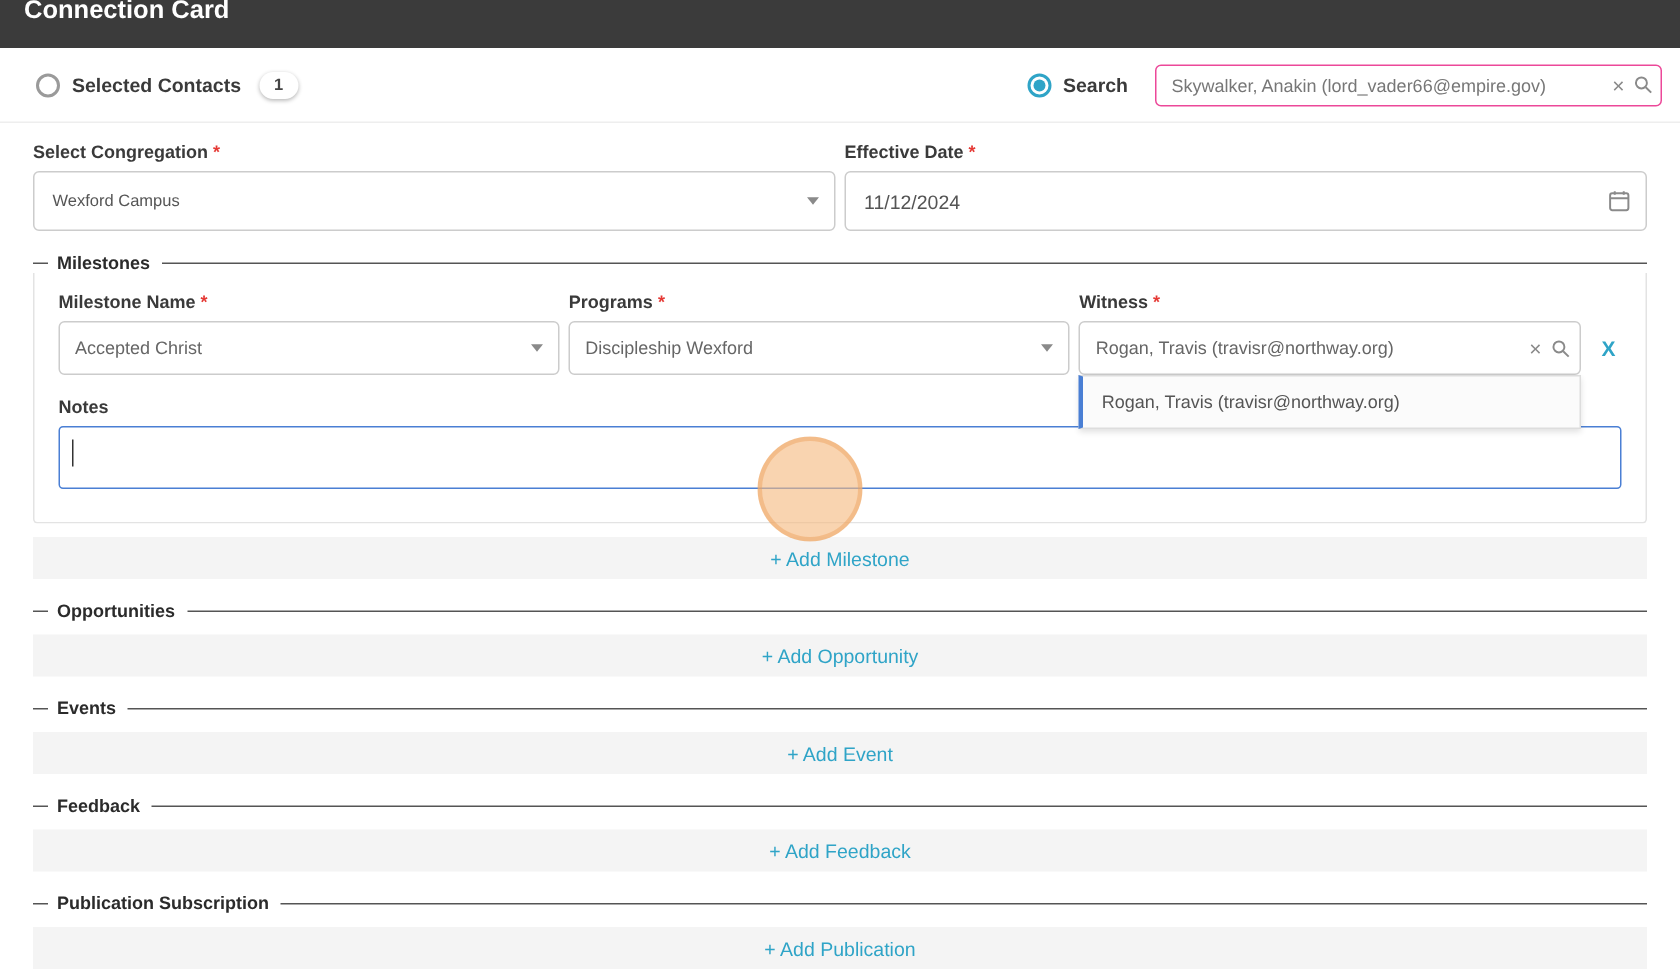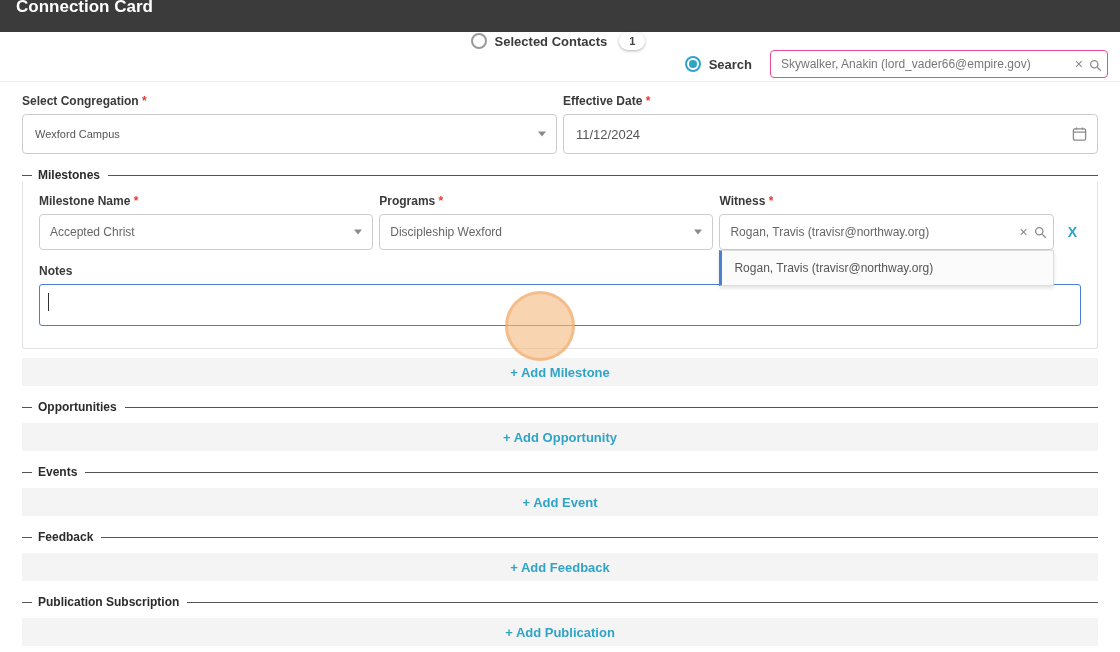--- a/index.html
+++ b/index.html
@@ -4,21 +4,21 @@
 <style>
   * { margin:0; padding:0; box-sizing:border-box; }
   body { font-family:"Liberation Sans", sans-serif; background:#fff; }
   .page { position:relative; width:1120px; height:652px; background:#fff; overflow:hidden; }
 
   
   .hdr { height:32px; background:#3b3b3b; overflow:hidden; }
   .hdr-title { display:block; color:#fff; font-size:17px; font-weight:bold; padding-left:16px; margin-top:-3px; }
 
   
-  .contact-bar { display:flex; align-items:center; height:50px; padding:0 12px 0 8px; border-bottom:1px solid #eee;flex-direction:column; }
+  .contact-bar { display:flex; align-items:center; height:50px; padding:0 12px 0 24px; border-bottom:1px solid #eee; }
   .radio-group { display:flex; align-items:center; gap:8px; }
   .radio-group.right { margin-left:auto; }
   .radio { width:16px; height:16px; border-radius:50%; border:2px solid #9a9a9a; background:#fff; display:inline-block; position:relative; flex:0 0 auto; }
   .radio.selected { border-color:#2fa4c7; }
   .radio.selected::after { content:""; position:absolute; left:2px; top:2px; width:8px; height:8px; border-radius:50%; background:#2fa4c7; }
   .radio-label { font-size:13px; font-weight:bold; color:#3a3a3a; }
   .count-badge { background:#fff; border-radius:10px; box-shadow:0 1px 3px rgba(0,0,0,0.3); font-size:11px; font-weight:bold; color:#444; padding:3px 10px; margin-left:4px; }
   .search-wrap { position:relative; width:338px; margin-left:10px; }
   .search-wrap input { width:100%; height:28px; border:1px solid #ec4899; border-radius:4px; padding:0 46px 0 10px; font-size:12px; color:#777; outline:none; font-family:"Liberation Sans", sans-serif; }
   .field-icons { position:absolute; right:6px; top:0; height:100%; display:flex; align-items:center; gap:6px; }
@@ -47,21 +47,21 @@
   .ms-grid { display:flex; gap:6px; }
   .ms-col { flex:1; position:relative; }
   .ms-input { position:relative; height:36px; border:1px solid #ccc; border-radius:4px; background:#fff; display:flex; align-items:center; padding:0 32px 0 10px; font-size:12px; color:#666; }
   .remove-x { flex:0 0 auto; align-self:flex-end; height:36px; display:flex; align-items:center; padding:0 4px 0 8px; color:#2fa4c7; font-size:14px; font-weight:bold; cursor:pointer; }
   .suggestion { position:absolute; left:0; right:0; top:100%; background:#fbfbfb; border:1px solid #ddd; border-left:3px solid #4a7fd4; box-shadow:0 2px 4px rgba(0,0,0,0.12); padding:10px 12px; font-size:12px; color:#555; cursor:pointer; z-index:5; }
   .notes-area { margin-top:14px; }
   .notes-box { position:relative; height:42px; border:1px solid #4a7fd4; border-radius:3px; background:#fff; }
   .caret-line { position:absolute; left:8px; top:8px; width:1px; height:18px; background:#333; }
 
   
-  .add-bar { height:28px; background:#f4f4f4; display:flex; align-items:center; justify-content:center; font-size:13px; font-weight:bold; color:#2fa4c7; cursor:pointer; margin-top:9px; }
+  .add-bar { height:28px; background:#f4f4f4; display:flex; align-items:center; justify-content:center; font-size:13px; font-weight:normal; color:#2fa4c7; cursor:pointer; margin-top:9px; }
   .add-bar.tight { margin-top:9px; }
 
   
   .click-ind { position:absolute; left:505px; top:291px; width:70px; height:70px; border-radius:50%; background:rgba(246,186,128,0.62); border:3px solid rgba(238,160,90,0.45); pointer-events:none; z-index:20; }
 </style>
 </head>
 <body>
 
 <div class="page">
 

